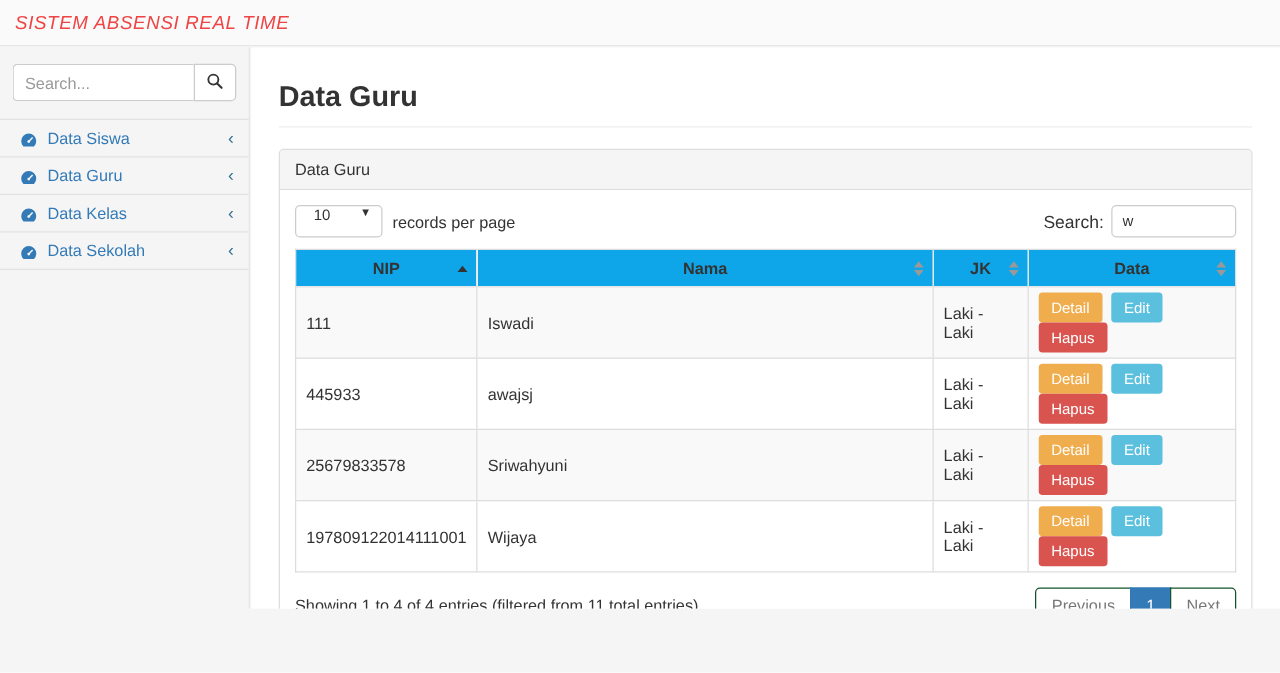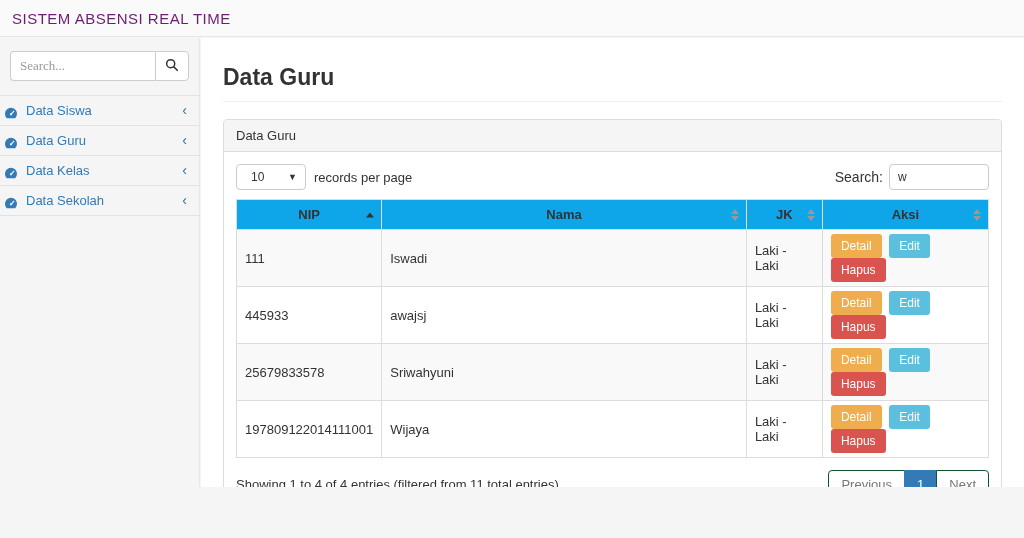--- a/index.html
+++ b/index.html
@@ -8,43 +8,43 @@
     font-family:"Liberation Sans","DejaVu Sans",sans-serif;
     background:#f5f5f5; color:#333; overflow:hidden; position:relative;
   }
   
   .topbar {
     position:absolute; top:0; left:0; width:1024px; height:37px;
     background:#fafafa; border-bottom:1px solid #e7e7e7;
     display:flex; align-items:center; justify-content:space-between;
     padding:0 12px; z-index:5;
   }
-  .brand { font-size:15px; color:#701a75; letter-spacing:.5px; }
+  .brand { font-size:15px; color:#ef4444; letter-spacing:.5px;font-style:italic; }
   .topbar-links { display:flex; align-items:center; gap:28px; padding-right:2px; }
   .topbar-links a { color:#337ab7; font-size:13px; text-decoration:none; cursor:pointer; }
   
   .sidebar {
     position:absolute; top:38px; left:0; width:200px; height:449px;
     background:#f5f5f5; border-right:1px solid #e7e7e7;
   }
   .side-search { display:flex; margin:13px 10px 14px 10px; height:30px; }
   .side-search input {
     flex:1; min-width:0; height:30px; border:1px solid #ccc; border-right:none;
     border-radius:4px 0 0 4px; background:#fff; padding:0 9px; font-size:13px; color:#555;
-    outline:none; font-family:Liberation Serif, serif;
+    outline:none; font-family:Liberation Sans, sans-serif;
   }
   .side-search input::placeholder { color:#999; }
   .side-search button {
     width:34px; height:30px; border:1px solid #ccc; border-radius:0 4px 4px 0;
     background:#fff; cursor:pointer; display:flex; align-items:center; justify-content:center;
   }
   .side-menu { border-top:1px solid #e2e2e2; }
   .side-item {
     height:30px; display:flex; align-items:center; gap:8px;
-    padding:0 12px 0 4px; border-bottom:1px solid #e2e2e2; cursor:pointer;
+    padding:0 12px 0 16px; border-bottom:1px solid #e2e2e2; cursor:pointer;
   }
   .side-item .gauge { width:14px; height:12px; flex:0 0 auto; }
   .side-item .lbl { color:#337ab7; font-size:13px; flex:1; }
   .side-item .chev { color:#31708f; font-size:14px; line-height:1; padding-bottom:2px; }
   
   .content {
     position:absolute; top:38px; left:201px; width:823px; height:449px;
     background:#fff; overflow:hidden;
   }
   .page-title {
@@ -56,21 +56,21 @@
   }
   .panel-heading {
     background:#f5f5f5; border-bottom:1px solid #ddd; border-radius:3px 3px 0 0;
     padding:8px 12px; font-size:13px; color:#333;
   }
   .panel-body { padding:12px; }
   .ctrl-row { display:flex; align-items:center; justify-content:space-between; margin-bottom:9px; }
   .len-wrap { display:flex; align-items:center; gap:8px; font-size:13px; }
   .fake-select {
     width:70px; height:26px; border:1px solid #ccc; border-radius:4px; background:#fff;
-    display:flex; align-items:center; justify-content:space-between; padding:0 8px 0 14px;
+    display:flex; align-items:flex-start; justify-content:space-between; padding:0 8px 0 14px;
     font-size:12px; cursor:pointer;
   }
   .fake-select .caret { font-size:9px; color:#333; }
   .search-wrap { display:flex; align-items:center; gap:6px; font-size:14px; }
   .search-wrap input {
     width:100px; height:26px; border:1px solid #ccc; border-radius:4px;
     padding:0 8px; font-size:12px; color:#333; outline:none; font-family:inherit;
   }
   
   table { width:100%; border-collapse:collapse; font-size:13px; }
@@ -218,21 +218,21 @@
                 </span>
             </th>
             <th>
               <span>JK</span>
               <span class="sort-box">
                   <span class="tri-up"></span>
                   <span class="tri-down"></span>
                 </span>
             </th>
             <th>
-              <span>Aksi</span>
+              <span>Data</span>
               <span class="sort-box">
                   <span class="tri-up"></span>
                   <span class="tri-down"></span>
                 </span>
             </th>
           </tr>
         </thead>
         <tbody>
           <tr>
             <td>111</td>

